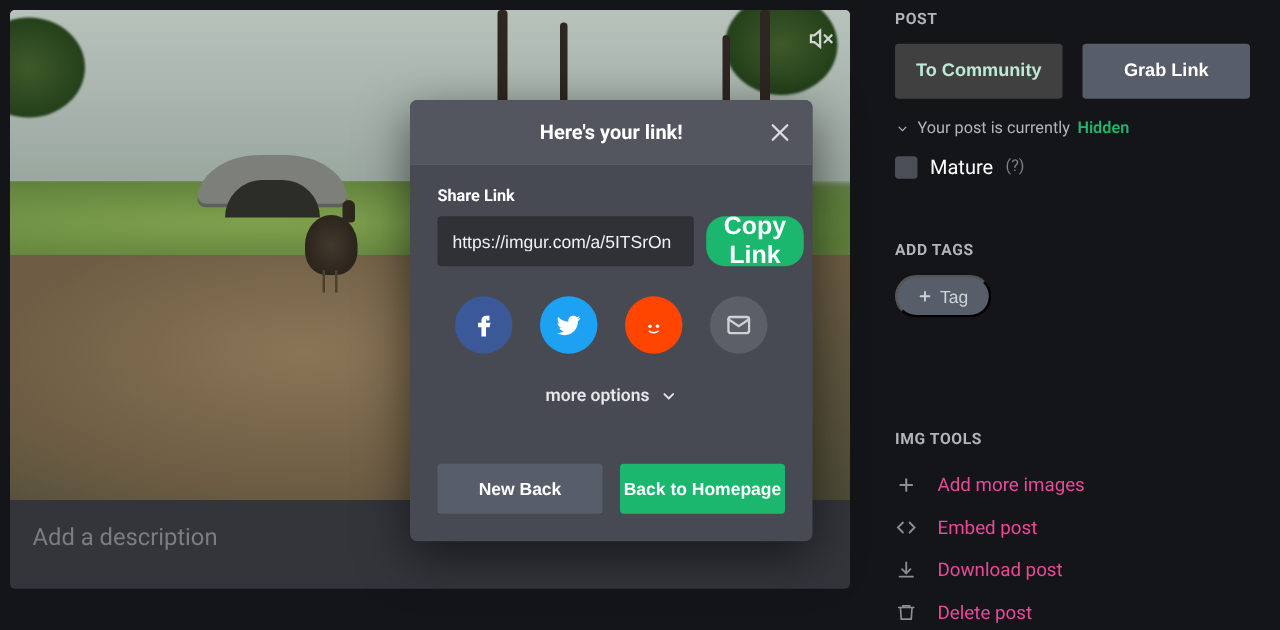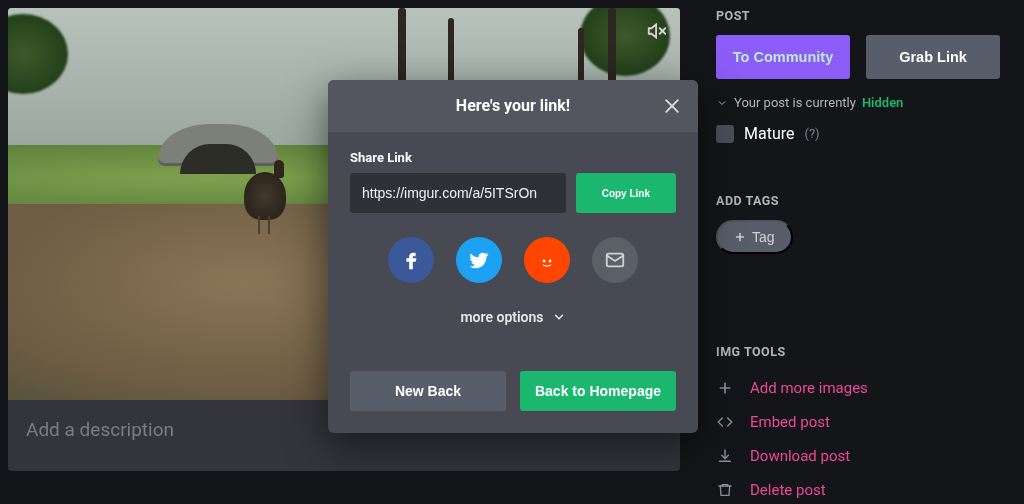--- a/index.html
+++ b/index.html
@@ -77,59 +77,59 @@
   .desc-placeholder { color: #7c7c82; font-size: 19px; }
   
   .side-section-title { color: #b2b4b8; font-size: 12.5px; font-weight: 700; letter-spacing: .5px; margin: 2px 0 12px; }
   .btn-row { display: flex; gap: 16px; margin-bottom: 16px; }
   .btn {
     border: none; border-radius: 3px; font-weight: 700; font-size: 14.5px;
     cursor: pointer; color: #fff; display: inline-flex; align-items:center; justify-content:center;
   }
   .btn-lg { height: 44px; flex: 1; }
   .btn-green { background: #1bb76e; } 
-  .btn-teal-muted { background: #8b5cf6; color: #bde9d6; }
+  .btn-teal-muted { background: #404040; color: #bde9d6; }
   .btn-grey { background: #585d6a; }
   .status-line { color: #b2b4b8; font-size: 13px; display:flex; align-items:center; gap:6px; }
   .status-hidden { color: #1bb76e; font-weight:600; }
   .checkbox-row { display:flex; align-items:center; gap:10px; margin-top:14px; }
   .checkbox { width:18px; height:18px; background:#4a4e57; border-radius:3px; }
   .help-q { color:#7c7f86; font-size:13px; }
   .tags-block { margin-top: 50px; }
   .tag-pill {
     background:#585d6a; border-radius:20px; height:34px; padding:0 16px;
     display:inline-flex; align-items:center; gap:6px; color:#d0d2d6; font-weight:400; font-size:14px;
   }
   .tools-block { margin-top: 90px; }
   .tool-row {
     display:flex; align-items:center; gap:16px; color:#ec4899; font-size:15px;
     padding:8px 0; cursor:pointer;
   }
   .tool-icon { width:18px; display:flex; justify-content:center; color:#8b8e95; }
   
   .modal {
-    position: absolute; left: 328px; top: 80px; width: 370px; background: #474a52;
+    position: absolute; left: 328px; top: 80px; width: 322px; background: #474a52;
     border-radius: 6px; box-shadow: 0 12px 40px rgba(0,0,0,.55);
     padding: 0;
   }
   .modal-header {
     display:flex; align-items:center; justify-content:center; position:relative;
     height:52px; border-bottom: 1px solid rgba(255,255,255,.04);
     background:#53565e; border-radius:6px 6px 0 0;
   }
   .modal-title { font-weight:700; font-size:16px; }
   .modal-close { position:absolute; right:10px; top:10px; width:32px; height:32px; display:flex; align-items:center; justify-content:center; cursor:pointer; color:#dcdde1; }
   .modal-body { padding: 18px 22px 22px; }
   .field-label { font-weight:700; font-size:13px; margin-bottom:8px; }
   .link-row { display:flex; gap:10px; }
   .link-input {
     background:#2f3137; color:#f1f1f3; border:none; border-radius:3px;
     height:40px; padding:0 12px; font-size:14px; flex:1;
   }
-  .btn-copy { background:#1bb76e; border-radius:3px; padding:0 26px; height:40px; font-size:10px; }
+  .btn-copy { background:#1bb76e; border-radius:15px; padding:0 14px; height:40px; font-size:20px; }
   .social-row { display:flex; gap:22px; justify-content:center; margin-top:24px; }
   .social { width:46px; height:46px; border-radius:23px; display:flex; align-items:center; justify-content:center; cursor:pointer; }
   .fb { background:#3b5998; } .tw { background:#1da1f2; } .rd { background:#ff4500; } .mail { background:#5b5f68; }
   .more-opts { margin-top:26px; text-align:center; font-size:14px; font-weight:600; color:#e7e7ea; cursor:pointer; display:flex; align-items:center; justify-content:center; gap:8px;}
   .modal-footer { display:flex; gap:14px; margin-top:46px; }
   .btn-footer { flex:1; height:40px; border-radius:3px; font-size:14px; }
   svg { display:block; }
 </style>
 </head>
 <body>

